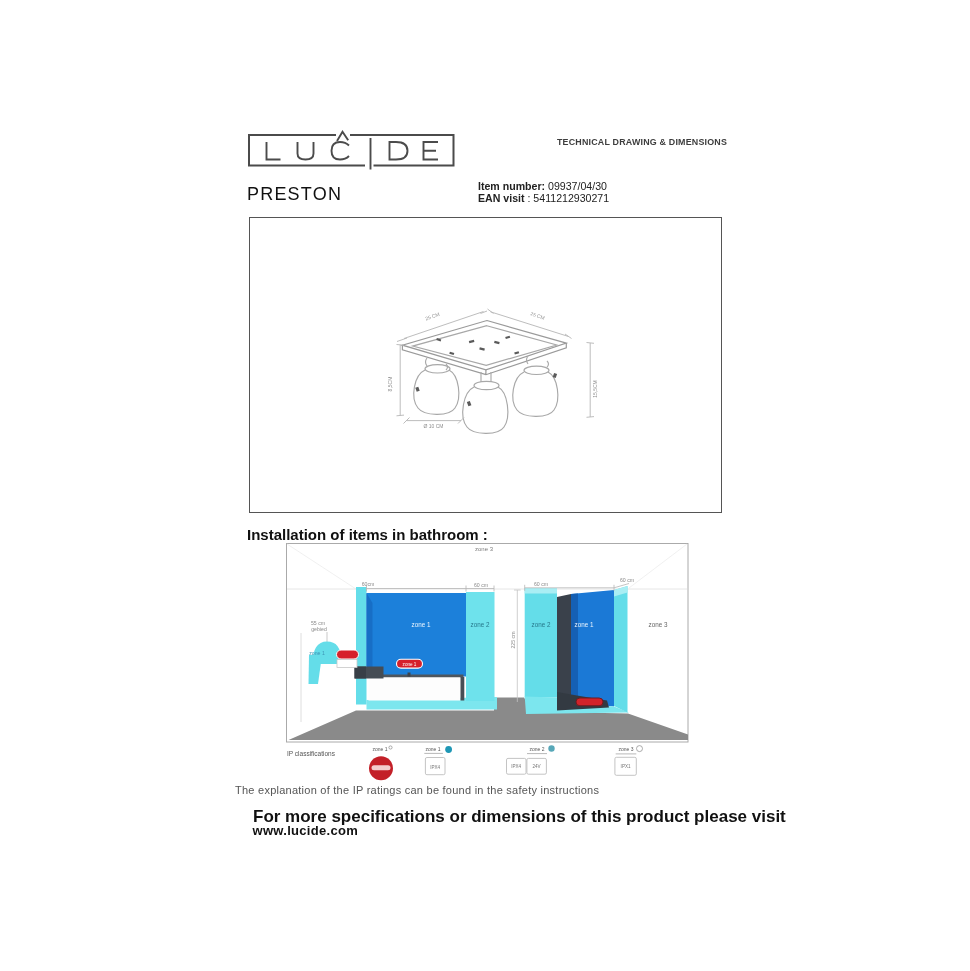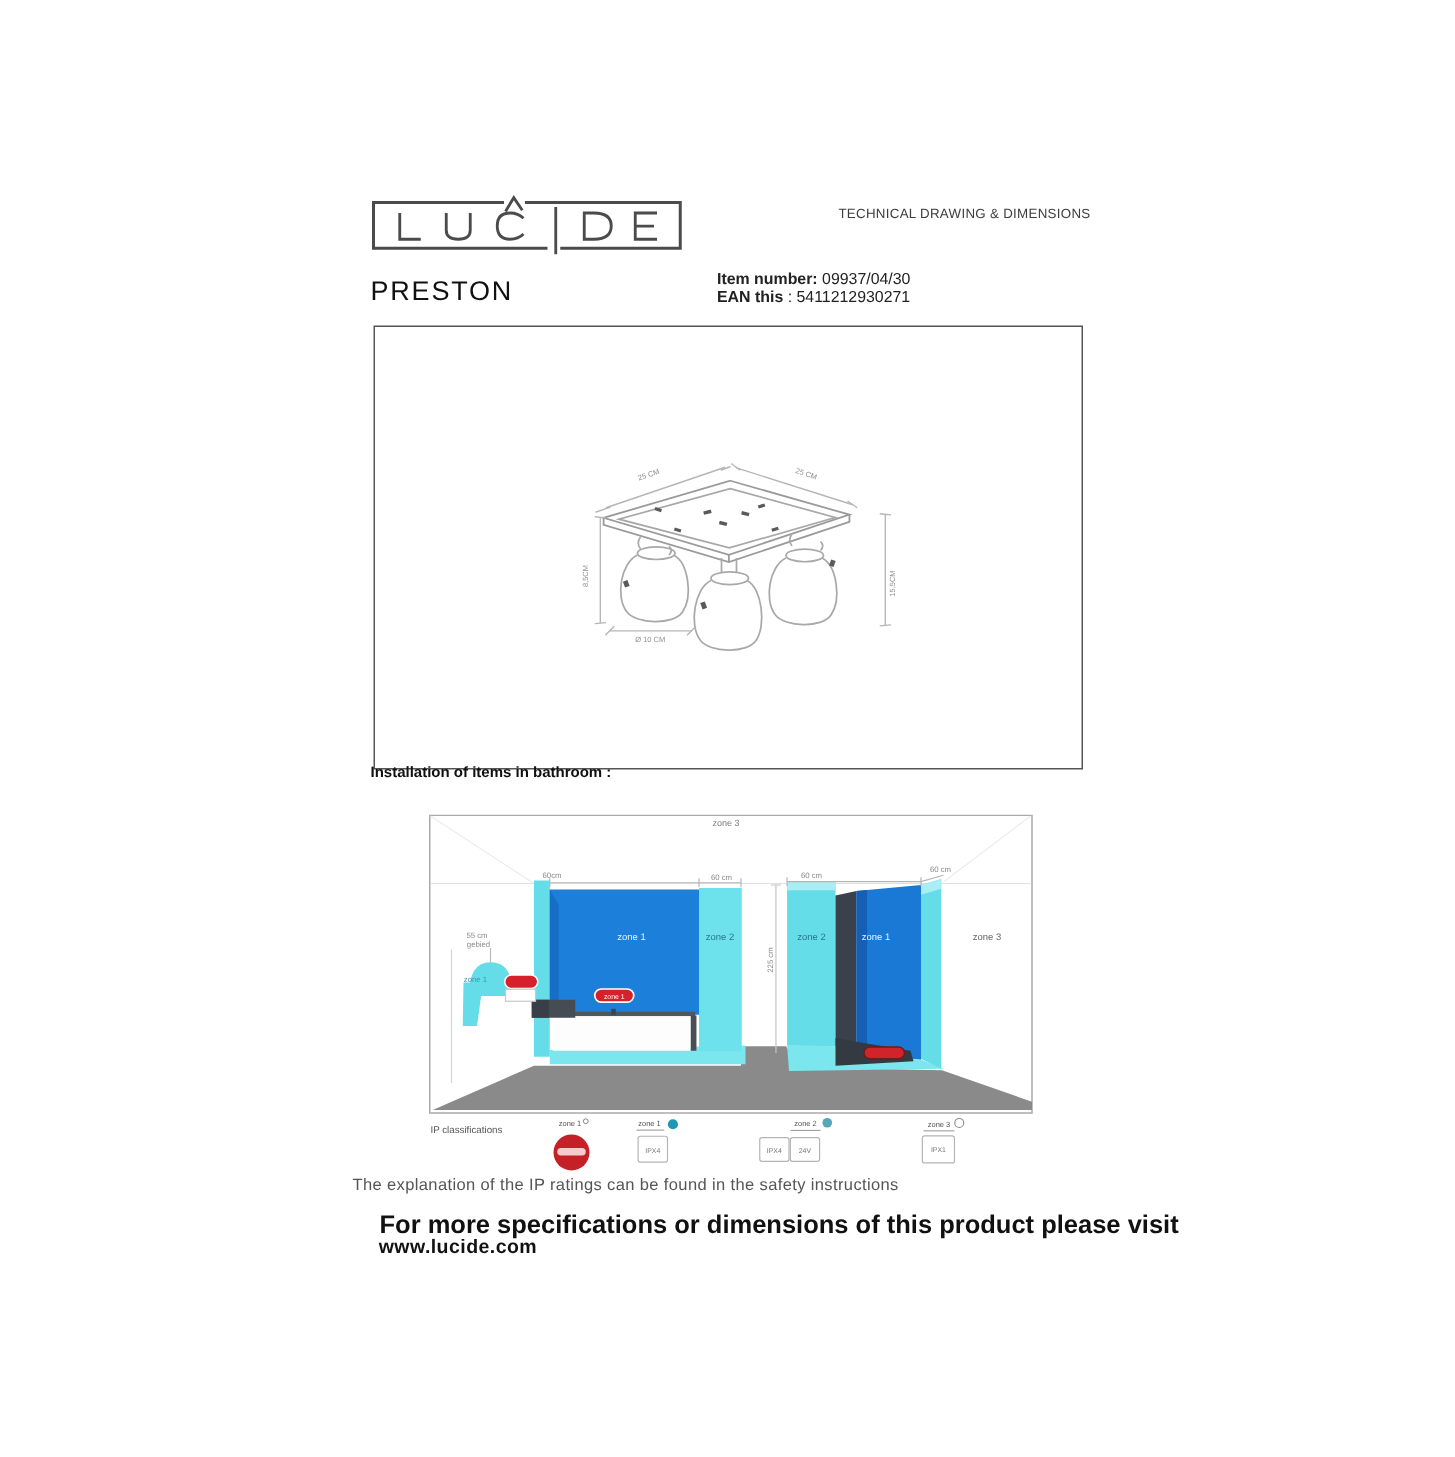--- a/index.html
+++ b/index.html
@@ -18,25 +18,25 @@
     <path d="M266.5,142 V159.5 H280.5"></path>
     <path d="M297.5,142 V153.5 Q297.5,159.5 305.5,159.5 Q313.5,159.5 313.5,153.5 V142"></path>
     <path d="M349,145.5 Q345.5,142 340,142 Q331.5,142 331.5,150.7 Q331.5,159.5 340,159.5 Q345.5,159.5 349,156"></path>
     <path d="M337,141 L342.5,131.8 L348.2,140.2"></path>
     <path d="M370.5,138 V169.5"></path>
     <path d="M389.5,159.5 V142 H396 Q407.5,142 407.5,150.7 Q407.5,159.5 396,159.5 Z"></path>
     <path d="M438,142 H423.5 V159.5 H438 M423.5,150.7 H436"></path>
   </g>
 </svg>
 
-<div class="abs" style="left:466px;top:137px;width:261px;text-align:right;font-size:8.9px;font-weight:normal;color:#3d3d3d;letter-spacing:0.2px;">TECHNICAL DRAWING &amp; DIMENSIONS</div>
+<div class="abs" style="left:466px;top:137px;width:261px;text-align:right;font-size:8.9px;font-weight:bold;color:#3d3d3d;letter-spacing:0.2px;">TECHNICAL DRAWING &amp; DIMENSIONS</div>
 
 <div class="abs" style="left:247px;top:184px;font-size:18px;font-weight:normal;color:#111;letter-spacing:1.2px;">PRESTON</div>
 
-<div class="abs" style="left:478px;top:179.5px;font-size:10.6px;color:#222;line-height:12.3px;"><b>Item number:</b> 09937/04/30<br><b>EAN this</b> : 5411212930271</div>
+<div class="abs" style="left:478px;top:179.5px;font-size:10.6px;color:#222;line-height:12.3px;"><b>Item number:</b> 09937/04/30<br><b>EAN visit</b> : 5411212930271</div>
 
 <div class="abs" style="left:249px;top:217px;width:471px;height:294px;border:1.5px solid #555;"></div>
 
 <svg class="abs" style="left:251px;top:219px;" width="469" height="291" viewBox="251 219 469 291">
   <g fill="none" stroke="#a8a8a8" stroke-width="1.15">
 
     <polygon points="486.9,320.5 566.3,343.1 485.9,369.9 402.4,345.2" stroke="#9a9a9a" stroke-width="1.2"></polygon>
     <polygon points="486.8,325.7 556.8,345.0 486.2,365.3 412.6,346.1" stroke="#a8a8a8"></polygon>
     <path d="M402.4,345.2 L402.4,349.9 L485.9,374.7 L566.3,347.9 L566.3,343.1 M485.9,369.9 L485.9,374.7" stroke="#9a9a9a" stroke-width="1.2"></path>
 
@@ -83,21 +83,21 @@
 
   <g fill="#8f8f8f" font-size="5px" text-anchor="middle">
     <text x="433" y="318" transform="rotate(-19 433 318)">25 CM</text>
     <text x="537" y="317.5" transform="rotate(19 537 317.5)">25 CM</text>
     <text x="392" y="384" transform="rotate(-90 392 384)">8,5CM</text>
     <text x="596.5" y="389" transform="rotate(-90 596.5 389)">15,5CM</text>
     <text x="433.5" y="428">Ø 10 CM</text>
   </g>
 </svg>
 
-<div class="abs" style="left:247px;top:510px;font-size:10px;font-weight:bold;color:#111;">Installation of items in bathroom :</div>
+<div class="abs" style="left:247px;top:526px;font-size:15px;font-weight:bold;color:#111;">Installation of items in bathroom :</div>
 
 <svg class="abs" style="left:286px;top:543px;" width="403" height="200" viewBox="286 543 403 200">
 
   <rect x="286.5" y="543.5" width="401.5" height="198.5" fill="#fff" stroke="#aaa" stroke-width="1"></rect>
 
   <g stroke="#ececec" stroke-width="0.8" fill="none">
     <path d="M287,544 L356,589"></path>
     <path d="M687,544 L629,588"></path>
   </g>
   <path d="M287,589 H687" stroke="#e0e0e0" stroke-width="0.8" fill="none"></path>

